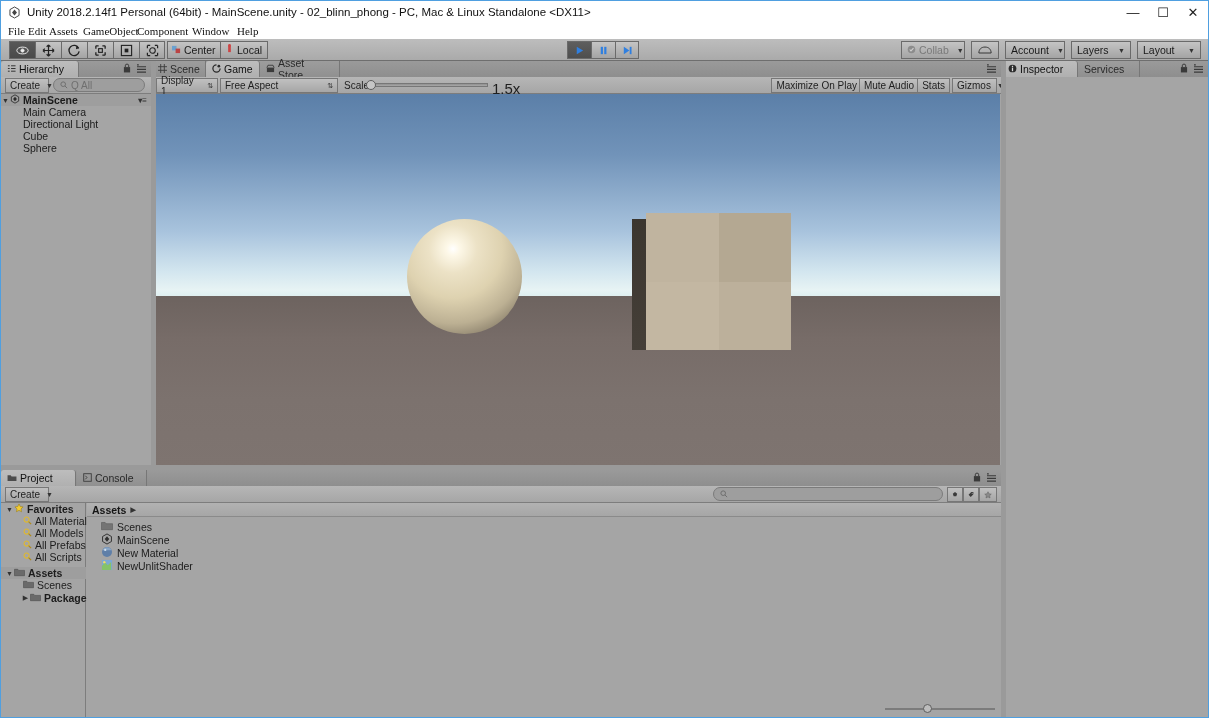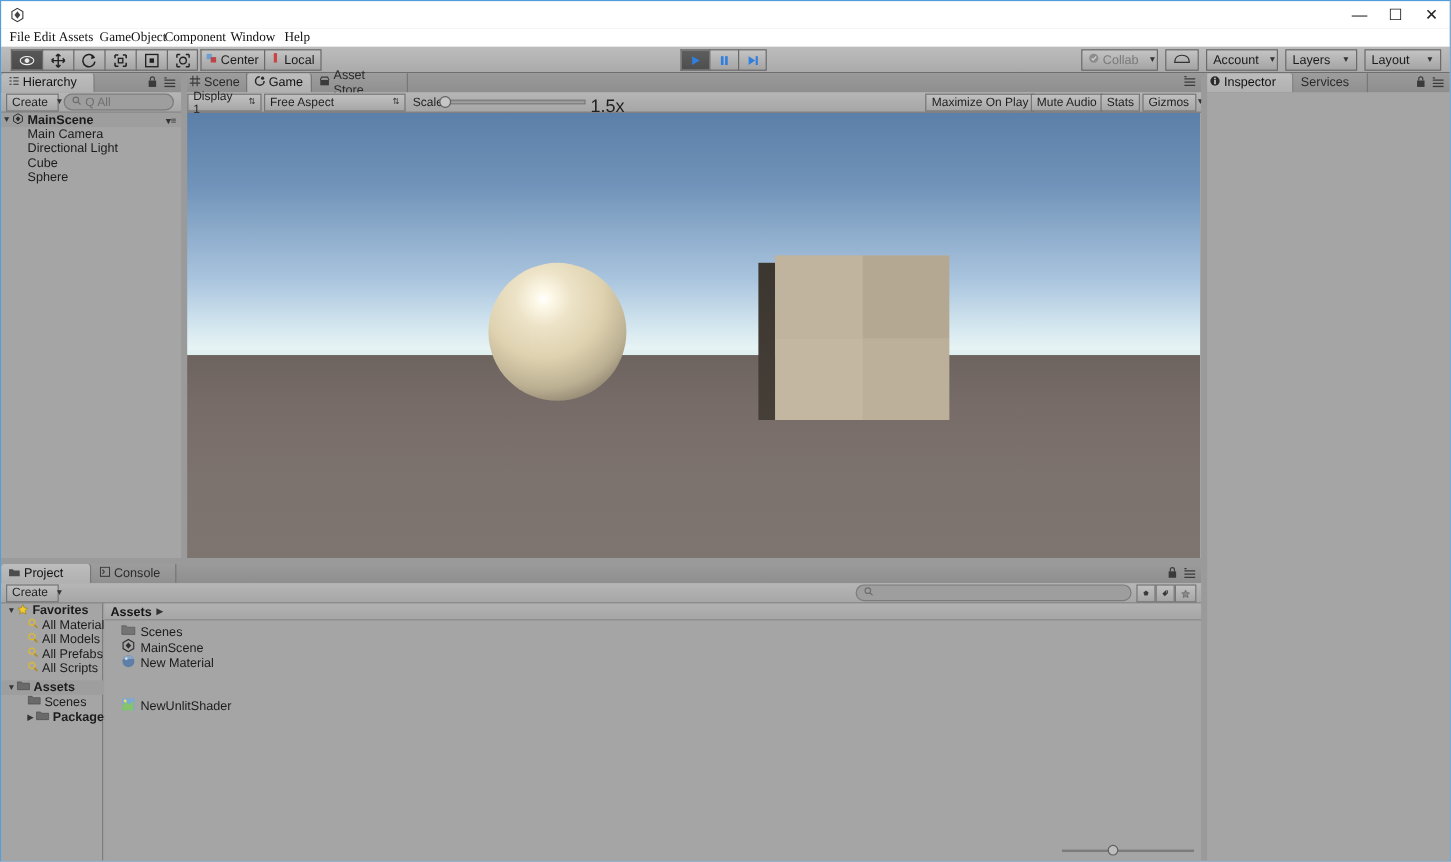--- a/index.html
+++ b/index.html
@@ -123,20 +123,21 @@
 
 <div id="app">
 
   <div class="titlebar">
     <span class="tb-icon">
       <svg width="13" height="13" viewBox="0 0 16 16">
           <path d="M8 1.2l5.6 3.2v7.2L8 14.8 2.4 11.6V4.4z" fill="none" stroke="#333" stroke-width="1.1"></path>
           <path d="M8 4.2L11 8l-3 3.8L5 8z" fill="#444"></path>
         </svg>
     </span>
+    <span class="tb-text">Unity 2018.2.14f1 Personal (64bit) - MainScene.unity - 02_blinn_phong - PC, Mac &amp; Linux Standalone &lt;DX11&gt;</span>
     <div class="win-btns">
       <div class="win-btn">—</div>
       <div class="win-btn">☐</div>
       <div class="win-btn close">✕</div>
     </div>
   </div>
 
   <div class="menubar">
     <span class="mi" style="left:4px">File</span>
     <span class="mi" style="left:24px">Edit</span>
@@ -621,21 +622,21 @@
         <div class="arow" style="top:43px;">
           <span>
             <svg width="12" height="12" viewBox="0 0 13 13">
                 <circle cx="6.5" cy="6.5" r="5.4" fill="#5f7fa8"></circle>
                 <path d="M1.6 4.5a5.4 5.4 0 019.8 0z" fill="#88a5c6"></path>
                 <circle cx="4.6" cy="4.2" r="1.2" fill="#cfe0ef"></circle>
               </svg>
           </span>
           <span>New Material</span>
         </div>
-        <div class="arow" style="top:56px;margin-top:23px;">
+        <div class="arow" style="top:56px;">
           <span>
             <svg width="12" height="12" viewBox="0 0 13 13">
                 <rect x="1" y="1" width="11" height="11" fill="#7da9d4"></rect>
                 <path d="M1 7.5l3.4-3.6 3 3 3.6-3.6V12H1z" fill="#86c36a"></path>
                 <circle cx="3.6" cy="3.4" r="1.3" fill="#f2dd6a"></circle>
               </svg>
           </span>
           <span>NewUnlitShader</span>
         </div>
 

